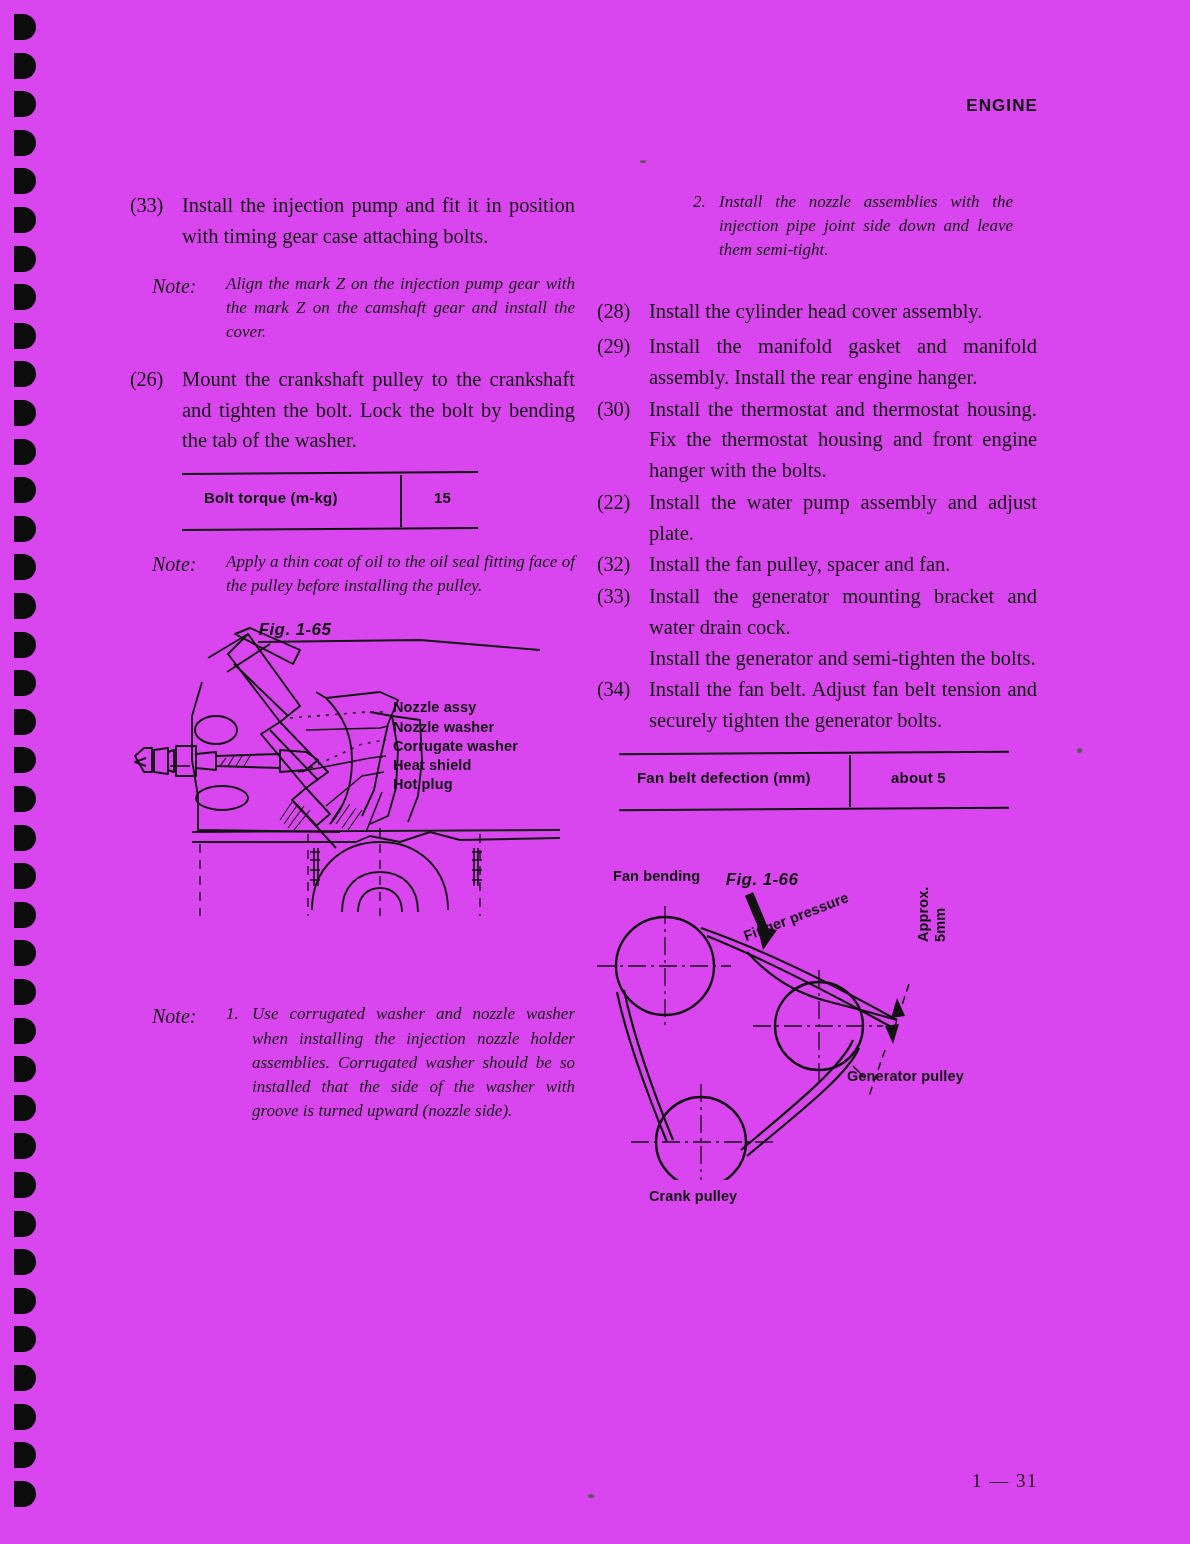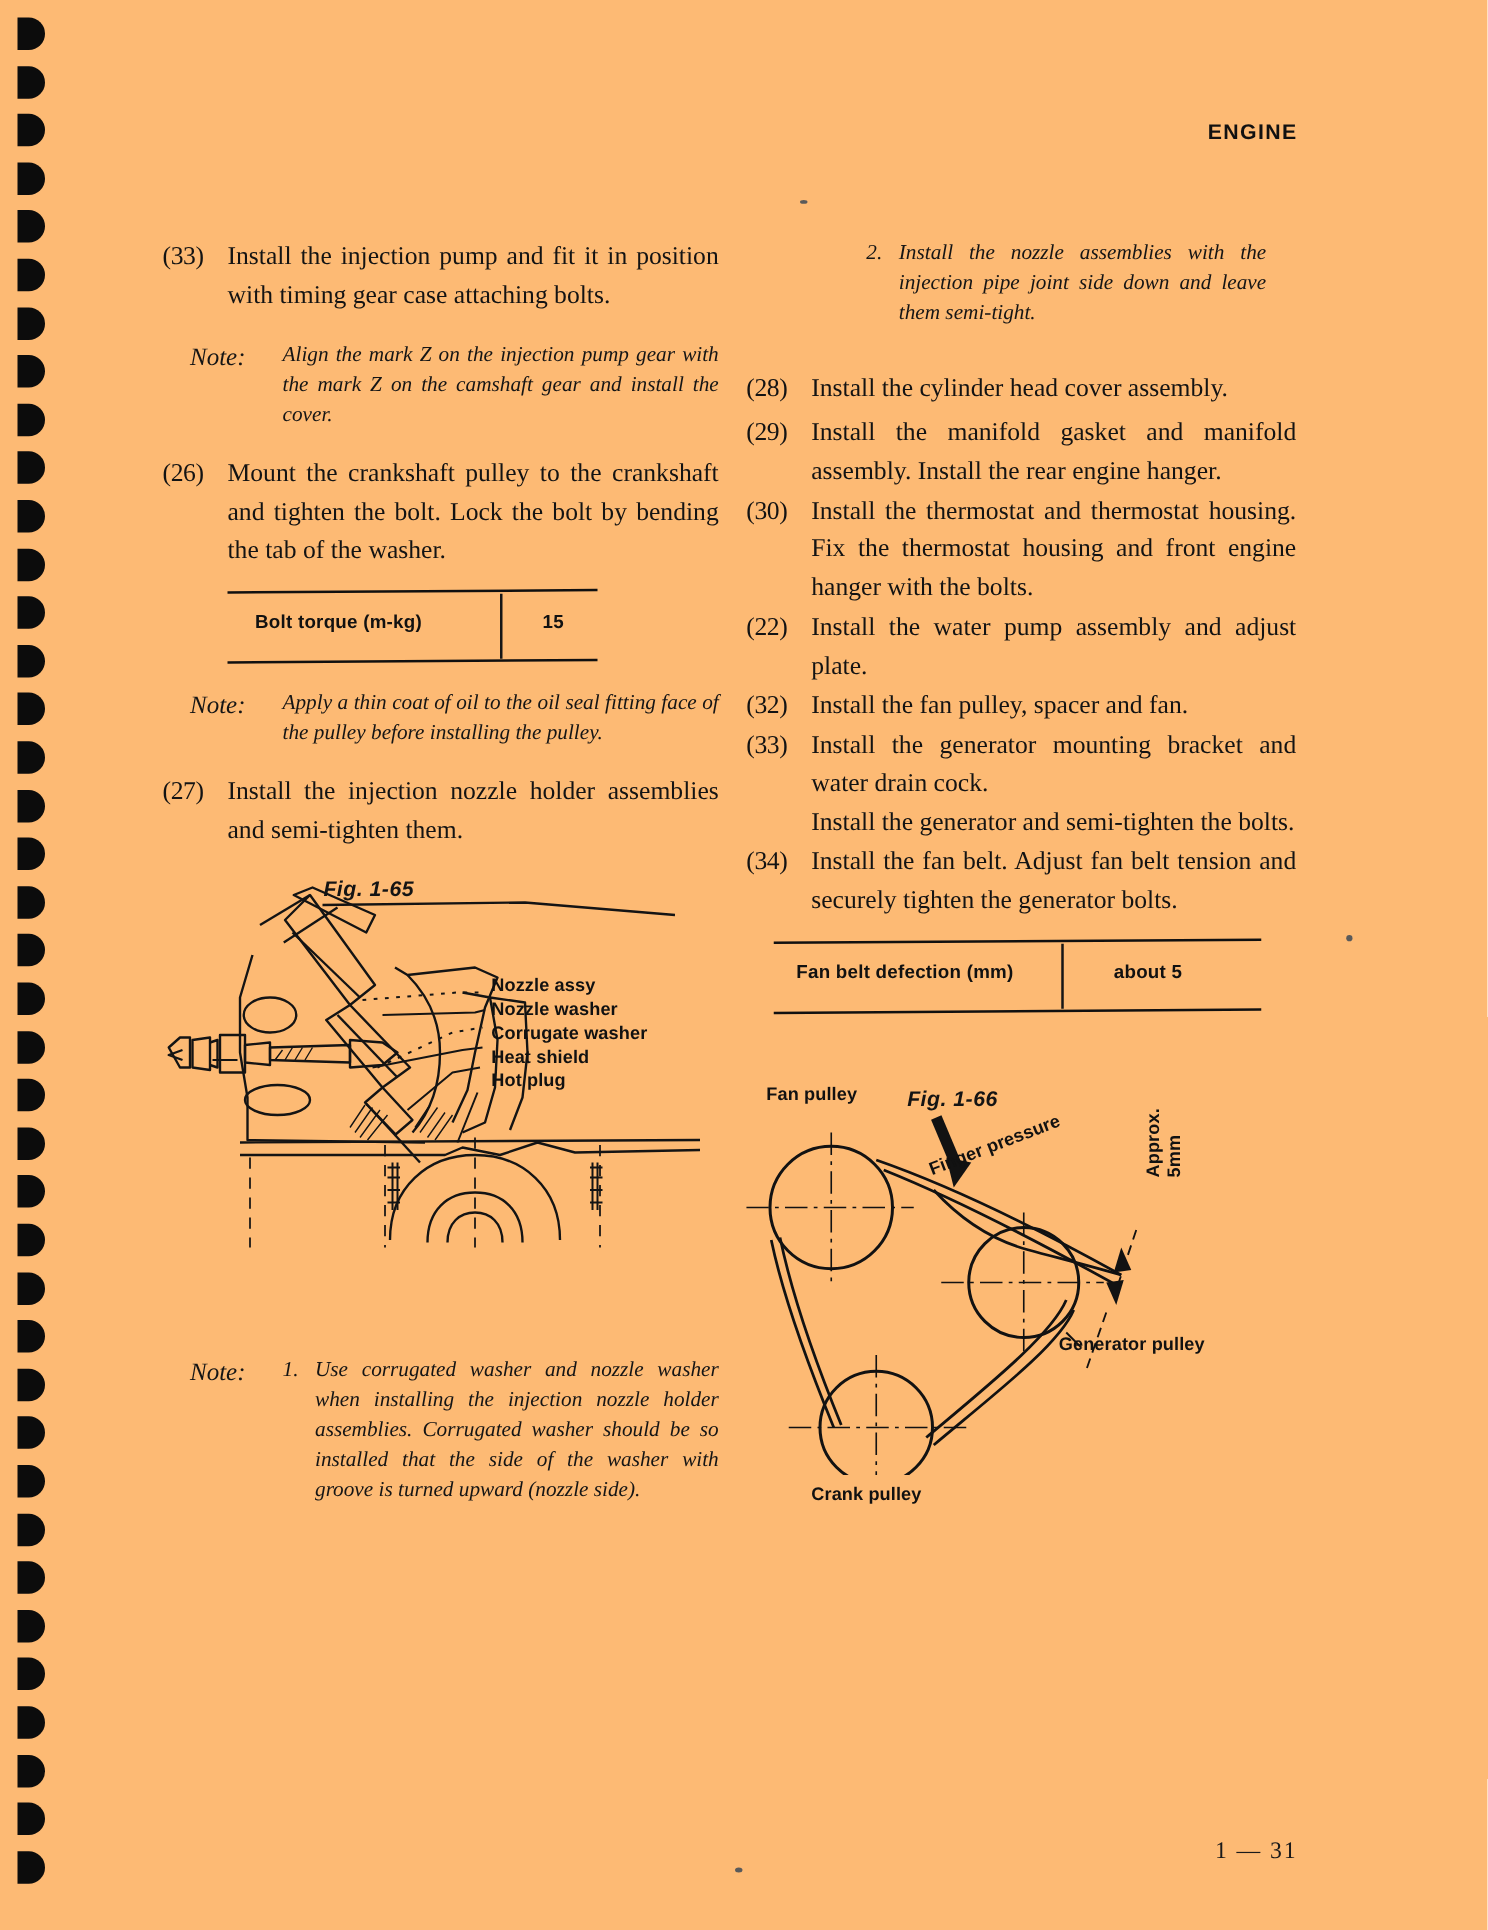--- a/index.html
+++ b/index.html
@@ -4,21 +4,21 @@
 <style>
   html, body {
     margin: 0;
     padding: 0;
     background: #ffffff;
   }
   .page {
     position: relative;
     width: 1190px;
     height: 1544px;
-    background: #fdba74;
+    background: #d946ef;
     overflow: hidden;
     font-family: "Liberation Serif", serif;
     color: #111;
   }
 
   
   .binding {
     position: absolute;
     left: 14px;
     top: 14px;
@@ -286,24 +286,20 @@
       <div class="cell-label">Bolt torque   (m-kg)</div>
       <div class="cell-value">15</div>
       <div class="rule bottom"></div>
     </div>
 
     <div class="note indent-l">
       <div class="note-label">Note:</div>
       <div class="note-body">Apply a thin coat of oil to the oil seal fitting face of the pulley before installing the pulley.</div>
     </div>
 
-    <div class="step gap-top">
-      <div class="step-num">(27)</div>
-      <div class="step-body">Install the injection nozzle holder assemblies and semi-tighten them.</div>
-    </div>
 
     <div class="figure fig65">
       <svg width="430" height="300" viewBox="0 0 430 300">
         <g fill="none" stroke="#141414" stroke-width="1.9" stroke-linejoin="round">
 
           <path d="M105 14 L120 8 L170 30 L163 44 Z"></path>
           <path d="M128 22 L290 20 L410 30"></path>
 
           <path d="M78 38 L118 14"></path>
           <path d="M97 52 L140 24"></path>
@@ -481,21 +477,21 @@
             <path d="M312 114 L296 162" stroke-dasharray="8 5"></path>
             <path d="M288 180 L272 226" stroke-dasharray="8 5"></path>
             <polygon points="300,128 308,146 294,148" fill="#121212" stroke="none"></polygon>
             <polygon points="296,174 288,156 302,154" fill="#121212" stroke="none"></polygon>
           </g>
 
           <path d="M256 196 L268 208" stroke-width="1.5"></path>
         </g>
       </svg>
 
-      <span class="fig-label" style="left:16px;top:-2px;">Fan pulley</span>
+      <span class="fig-label" style="left:16px;top:-2px;">Fan bending</span>
       <span class="fig-label rot-finger" style="left:150px;top:58px;">Finger pressure</span>
       <span class="fig-label rot-approx" style="left:318px;top:72px;">
           <span>Approx.</span>
           <span>5mm</span>
         </span>
       <span class="fig-label" style="left:250px;top:198px;">Generator pulley</span>
       <span class="fig-label" style="left:52px;top:318px;">Crank pulley</span>
 
       <div class="fig-caption" style="margin-top:60px;width:330px;">Fig. 1-66</div>
     </div>

